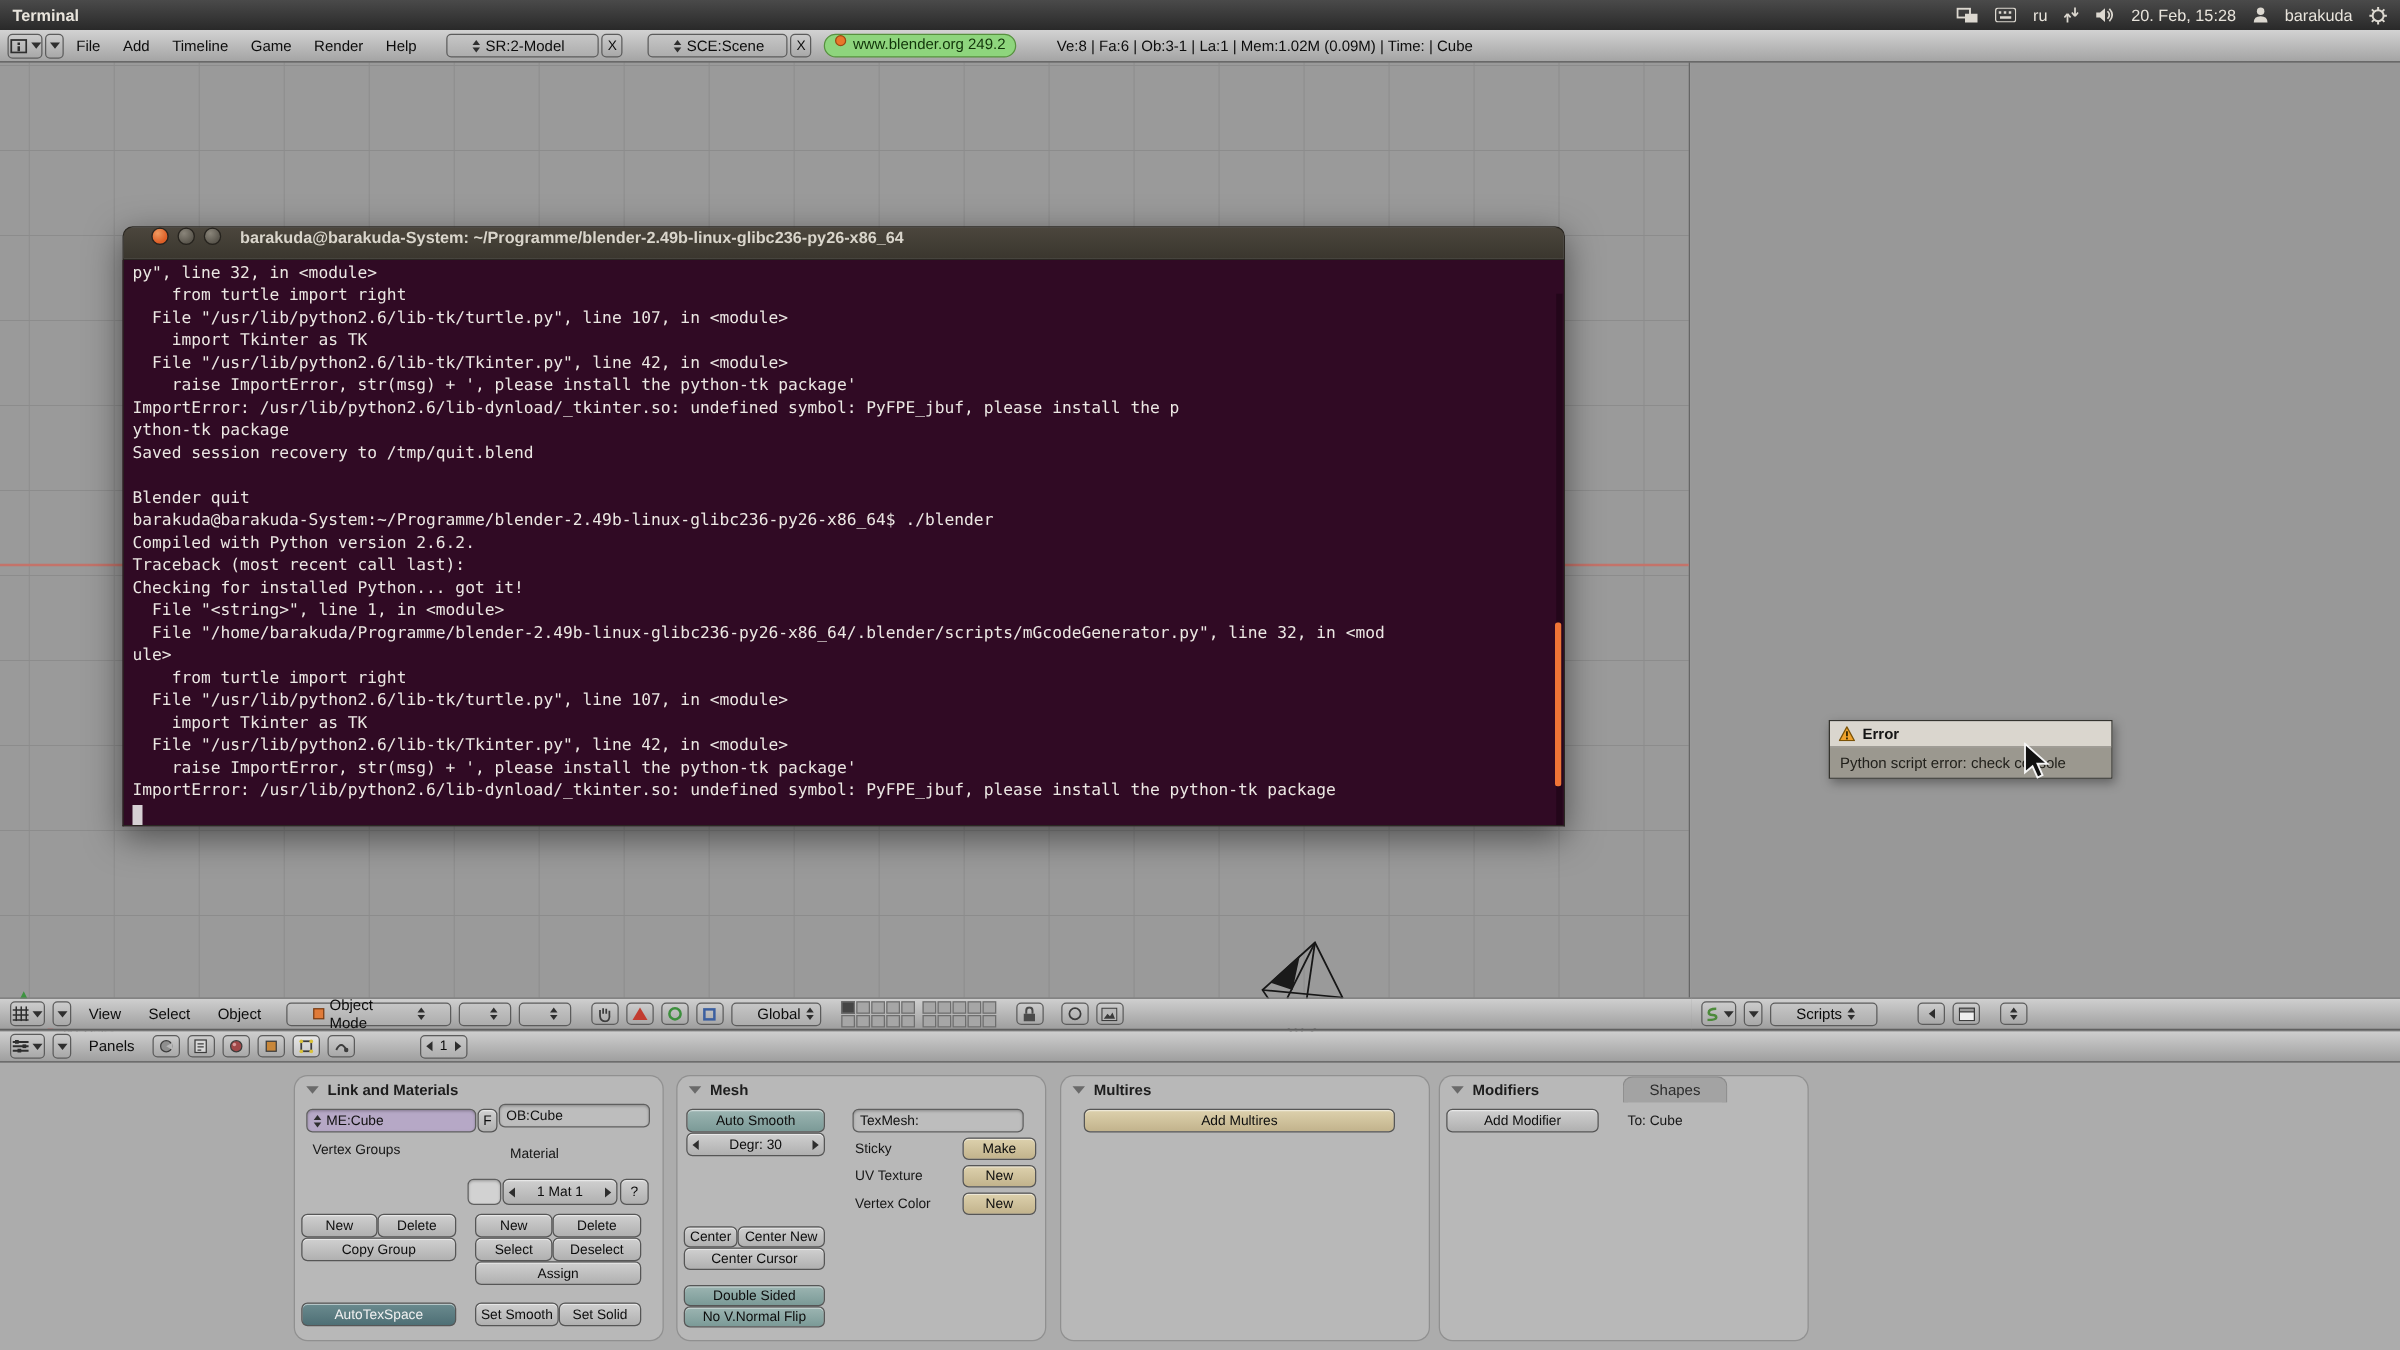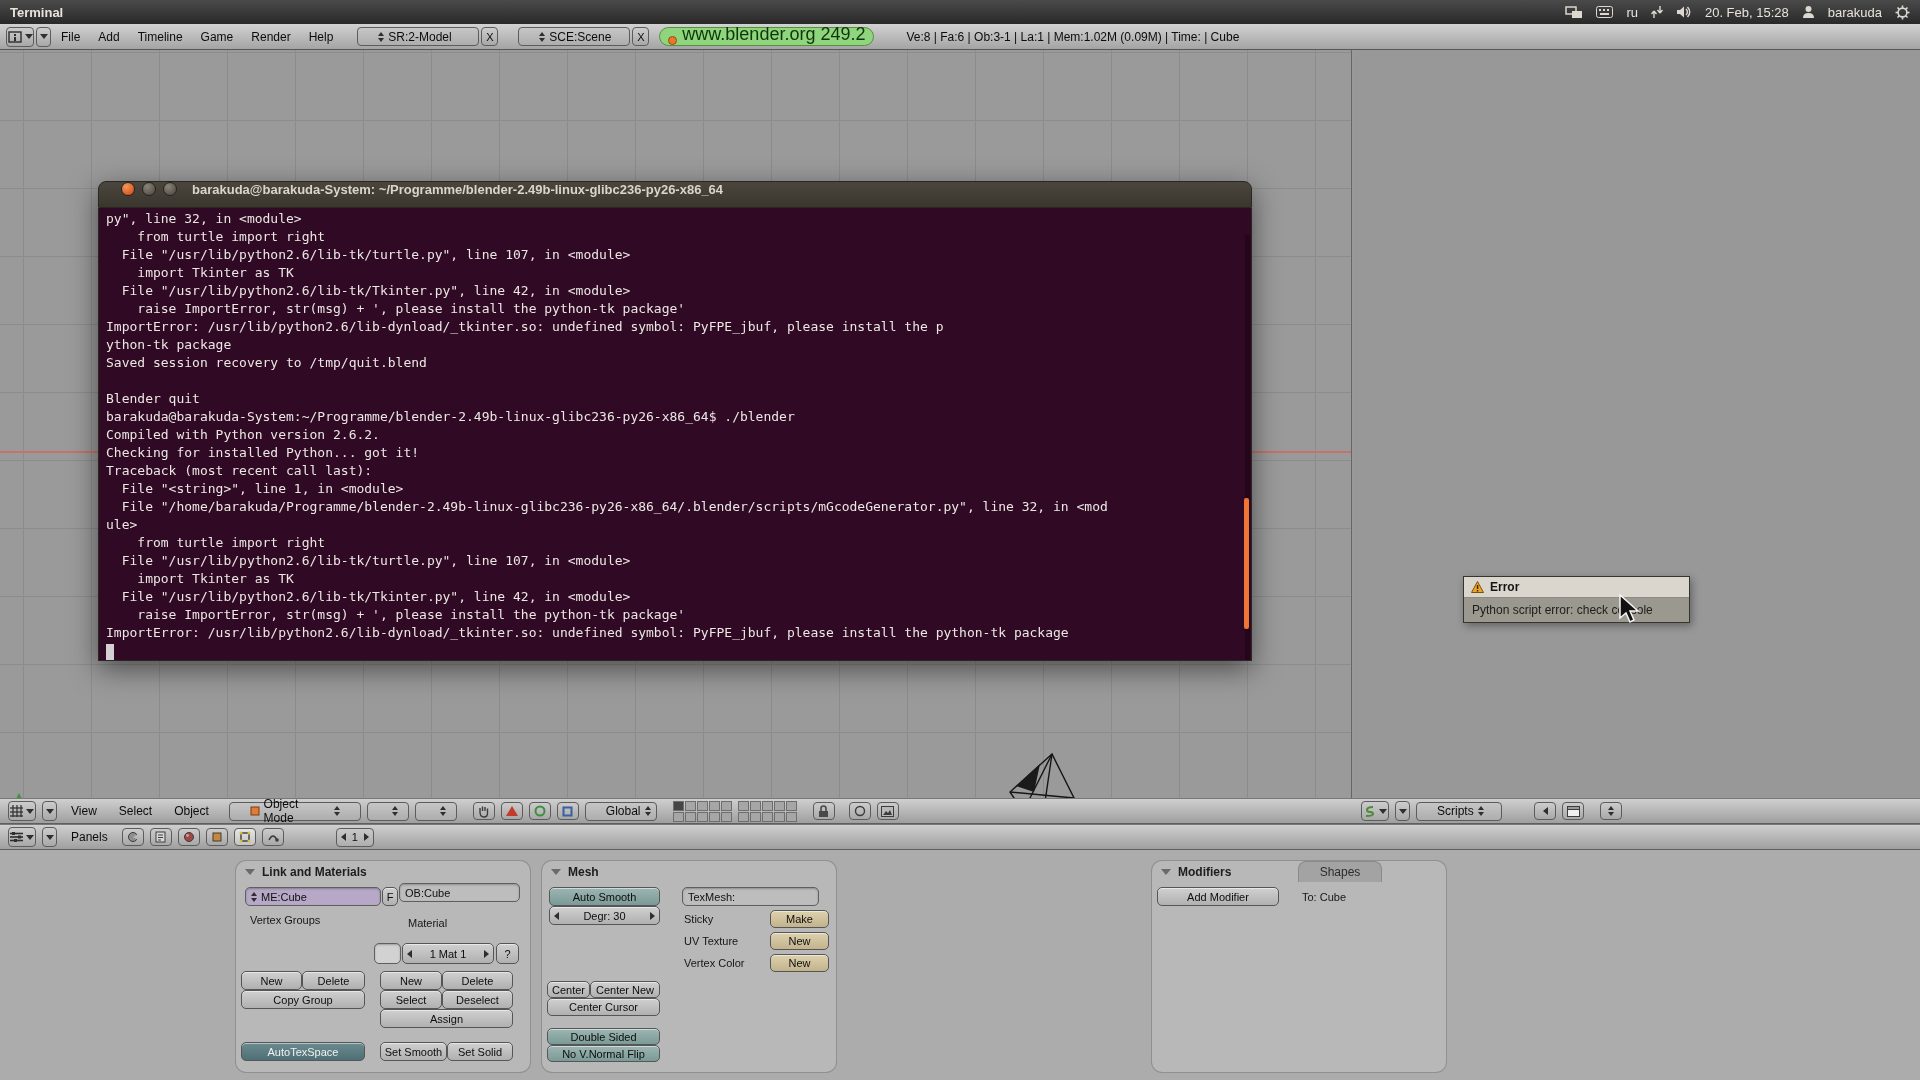--- a/index.html
+++ b/index.html
@@ -18,21 +18,21 @@
 .menu{padding:0 8px;cursor:default}
 .hbtn{height:20px;display:inline-flex;align-items:center;justify-content:center;background:linear-gradient(#cccccc,#a8a8a8);border:1px solid #5c5c5c;border-radius:4px;gap:3px}
 .tribtn{width:15px}
 .tri-d{width:0;height:0;border-left:4px solid transparent;border-right:4px solid transparent;border-top:5px solid #2f2f2f}
 .combo{height:19px;display:inline-flex;align-items:center;background:linear-gradient(#c6c6c6,#adadad);border:1px solid #5c5c5c;border-radius:4px;padding:0 20px;gap:4px;font-size:12px}
 .updn{display:inline-flex;flex-direction:column;gap:2px}
 .updn b{width:0;height:0;border-left:3.5px solid transparent;border-right:3.5px solid transparent}
 .updn .u{border-bottom:4px solid #2e2e2e}
 .updn .d{border-top:4px solid #2e2e2e}
 .xbtn{width:17px;height:19px;font-size:11px}
-#verpill{height:19px;border-radius:10px;background:#8ed57d;border:1px solid #57913f;display:inline-flex;align-items:flex-end;gap:5px;padding:0 8px;color:#113409;margin:0 8px;font-size:18px}
+#verpill{height:19px;border-radius:10px;background:#8ed57d;border:1px solid #57913f;display:inline-flex;align-items:flex-start;gap:5px;padding:0 8px;color:#113409;margin:0 8px;font-size:12px}
 #verpill .dot{width:9px;height:9px;border-radius:50%;background:#e8782a;border:1px solid #9c4a12}
 #stats{margin-left:22px;white-space:nowrap}
 
 
 #v3d{position:absolute;left:0;top:50px;width:1352px;height:748px;background-color:#9a9a9a;
 background-image:repeating-linear-gradient(to right,#8c8c8c 0 1px,transparent 1px 68px),repeating-linear-gradient(to bottom,#8c8c8c 0 1px,transparent 1px 68px);
 background-position:23px 2px;border-right:1px solid #666}
 #axisx{position:absolute;left:0;top:401px;width:100%;height:2px;background:#c4736a}
 #vscripts{position:absolute;left:1353px;top:50px;width:567px;height:748px;background:#989898}
 #objlabel{position:absolute;left:50px;top:772px;font-size:11px;color:#111}
@@ -489,20 +489,27 @@
       <span class="btn tan" style="left:228px;top:71px;width:59px;height:18px">New</span>
       <span class="lbl" style="left:142px;top:96px">Vertex Color</span>
       <span class="btn tan" style="left:228px;top:93px;width:59px;height:18px">New</span>
       <span class="btn" style="left:5px;top:120px;width:43px;height:17px">Center</span>
       <span class="btn" style="left:48px;top:120px;width:70px;height:17px">Center New</span>
       <span class="btn" style="left:5px;top:137px;width:113px;height:18px">Center Cursor</span>
       <span class="btn teal" style="left:5px;top:167px;width:113px;height:17px">Double Sided</span>
       <span class="btn teal" style="left:5px;top:184px;width:113px;height:17px">No V.Normal Flip</span>
     </div>
 
+    <div class="panel" style="left:849px">
+      <div class="phdr">
+        <span class="ptri"></span>
+        <span>Multires</span>
+      </div>
+      <span class="btn tan" style="left:18px;top:26px;width:249px;height:19px">Add Multires</span>
+    </div>
 
     <div class="panel" style="left:1152px">
       <div class="phdr">
         <span class="ptri"></span>
         <span>Modifiers</span>
       </div>
       <span class="tab" style="left:146px;top:0;width:84px">Shapes</span>
       <span class="btn" style="left:5px;top:26px;width:122px;height:19px">Add Modifier</span>
       <span class="lbl" style="left:150px;top:30px">To: Cube</span>
     </div>
@@ -523,22 +530,22 @@
           <div class="term-line">    import Tkinter as TK</div>
           <div class="term-line">  File "/usr/lib/python2.6/lib-tk/Tkinter.py", line 42, in &lt;module&gt;</div>
           <div class="term-line">    raise ImportError, str(msg) + ', please install the python-tk package'</div>
           <div class="term-line">ImportError: /usr/lib/python2.6/lib-dynload/_tkinter.so: undefined symbol: PyFPE_jbuf, please install the p</div>
           <div class="term-line">ython-tk package</div>
           <div class="term-line">Saved session recovery to /tmp/quit.blend</div>
           <div class="term-line"></div>
           <div class="term-line">Blender quit</div>
           <div class="term-line">barakuda@barakuda-System:~/Programme/blender-2.49b-linux-glibc236-py26-x86_64$ ./blender</div>
           <div class="term-line">Compiled with Python version 2.6.2.</div>
+          <div class="term-line">Traceback (most recent call last):</div>
           <div class="term-line">Checking for installed Python... got it!</div>
-          <div class="term-line">Traceback (most recent call last):</div>
           <div class="term-line">  File "&lt;string&gt;", line 1, in &lt;module&gt;</div>
           <div class="term-line">  File "/home/barakuda/Programme/blender-2.49b-linux-glibc236-py26-x86_64/.blender/scripts/mGcodeGenerator.py", line 32, in &lt;mod</div>
           <div class="term-line">ule&gt;</div>
           <div class="term-line">    from turtle import right</div>
           <div class="term-line">  File "/usr/lib/python2.6/lib-tk/turtle.py", line 107, in &lt;module&gt;</div>
           <div class="term-line">    import Tkinter as TK</div>
           <div class="term-line">  File "/usr/lib/python2.6/lib-tk/Tkinter.py", line 42, in &lt;module&gt;</div>
           <div class="term-line">    raise ImportError, str(msg) + ', please install the python-tk package'</div>
           <div class="term-line">ImportError: /usr/lib/python2.6/lib-dynload/_tkinter.so: undefined symbol: PyFPE_jbuf, please install the python-tk package</div>
         </div>

